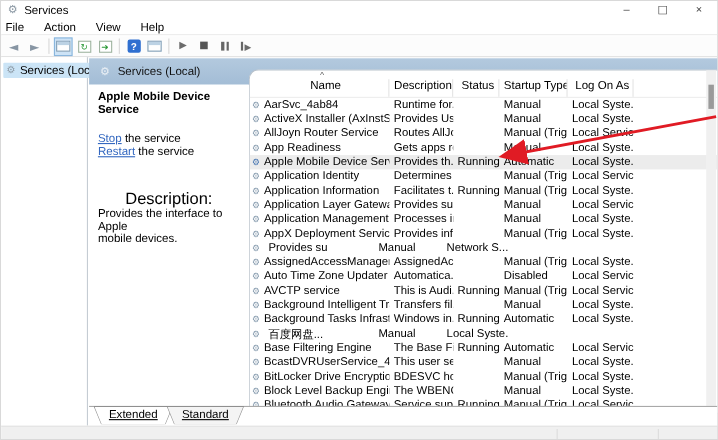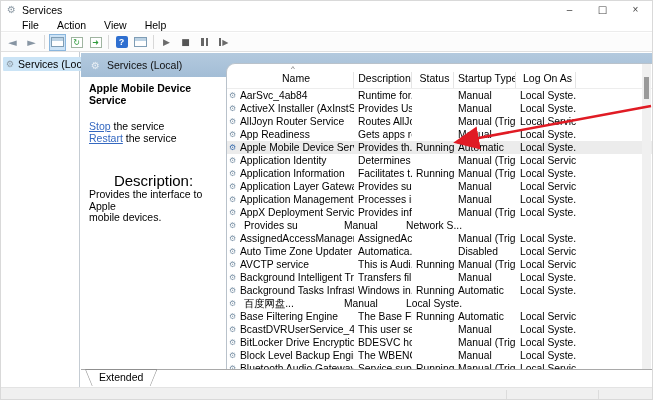--- a/index.html
+++ b/index.html
@@ -12,21 +12,21 @@
   
   .titlebar { position:absolute; left:0; top:0; width:100%; height:17px; background:#fff; display:flex; align-items:center; }
   .titlebar .app-icon { margin-left:6px; font-size:10px; color:#8d9aa5; }
   .titlebar .title-text { margin-left:6px; font-size:10.5px;text-align:right; }
   .win-controls { position:absolute; right:0; top:0; height:17px; display:flex; }
   .win-btn { width:33px; height:17px; display:flex; align-items:center; justify-content:center; font-size:10px; color:#444; cursor:default; }
 
   
   .menubar { position:absolute; left:0; top:17px; width:100%; height:14px; background:#fff; display:flex; align-items:center; border-bottom:1px solid #ececec; }
   .menu-item { padding:0 9px; font-size:10.5px; }
-  .menu-item:first-child { padding-left:21px; }
+  .menu-item:first-child { padding-left:4px; }
 
   
   .toolbar { position:absolute; left:0; top:32px; width:100%; height:19px; background:#fcfcfc; border-bottom:1px solid #e0e0e0; display:flex; align-items:center; }
   .tb-btn { height:17px; min-width:17px; display:flex; align-items:center; justify-content:center; margin:0 1px; }
   .tb-btn.selected { background:#cde3f6; border:1px solid #8ab6dd; }
   .tb-sep { width:1px; height:14px; background:#d8d8d8; margin:0 3px; }
   .nav-arrow { font-size:11px; color:#8795a3; }
   .mini-win { width:13px; height:10px; border:1px solid #7f9db5; background:#fefefe; position:relative; }
   .mini-win::before { content:""; position:absolute; top:0; left:0; right:0; height:3px; background:#bcd2e4; }
   .mini-doc { width:12px; height:11px; border:1px solid #9fb4a0; background:#fff; position:relative; font-size:8px; color:#2e9b3a; display:flex; align-items:center; justify-content:center; }
@@ -79,21 +79,21 @@
   .r-status { width:42px; padding-left:4px; }
   .r-startup { width:62px; padding-left:4px; }
   .r-logon { width:60px; padding-left:4px; }
 
   .scrollbar { position:absolute; right:1px; top:63px; width:9px; height:311px; background:#f0f0f0; }
   .scroll-thumb { position:absolute; left:2px; top:13px; width:5px; height:22px; background:#9a9a9a; }
 
   
   .tab-strip { position:absolute; left:80px; top:368px; width:573px; height:18px; background:#fff; border-top:1px solid #a9a9a9; }
   .tabs { display:flex; margin-left:4px; margin-top:-1px; }
-  .tab { position:relative; height:17px; margin-right:-6px; }
+  .tab { position:relative; height:17px; margin-right:-6px;text-decoration:underline; }
   .tab .shape { position:absolute; inset:0; background:#8f8f8f; clip-path:polygon(0 0, 100% 0, calc(100% - 7px) 100%, 7px 100%); }
   .tab .shape-inner { position:absolute; inset:1px 1px 0 1px; background:#fff; clip-path:polygon(0 0, 100% 0, calc(100% - 6.5px) 100%, 6.5px 100%); }
   .tab.inactive .shape-inner { background:#f4f4f4; }
   .tab .tab-label { position:relative; display:block; padding:2px 14px 0 14px; font-size:10.5px; }
 
   .statusbar { position:absolute; left:0; top:386px; width:100%; height:14px; background:#f0f0f0; border-top:1px solid #e3e3e3; }
   .status-sep { position:absolute; top:2px; width:1px; height:10px; background:#dcdcdc; }
 
   .arrow-overlay { position:absolute; left:0; top:0; width:653px; height:400px; pointer-events:none; z-index:50; }
 </style>
@@ -401,20 +401,25 @@
     <div class="scroll-thumb"></div>
   </div>
 
   <div class="tab-strip">
     <div class="tabs">
       <div class="tab active">
         <span class="shape"></span>
         <span class="shape-inner"></span>
         <span class="tab-label">Extended</span>
       </div>
+      <div class="tab inactive">
+        <span class="shape"></span>
+        <span class="shape-inner"></span>
+        <span class="tab-label">Standard</span>
+      </div>
     </div>
   </div>
 
   <div class="statusbar">
     <div class="status-sep" style="left:505px;"></div>
     <div class="status-sep" style="left:597px;"></div>
   </div>
 
   <svg class="arrow-overlay" viewBox="0 0 653 400">
     <defs>

